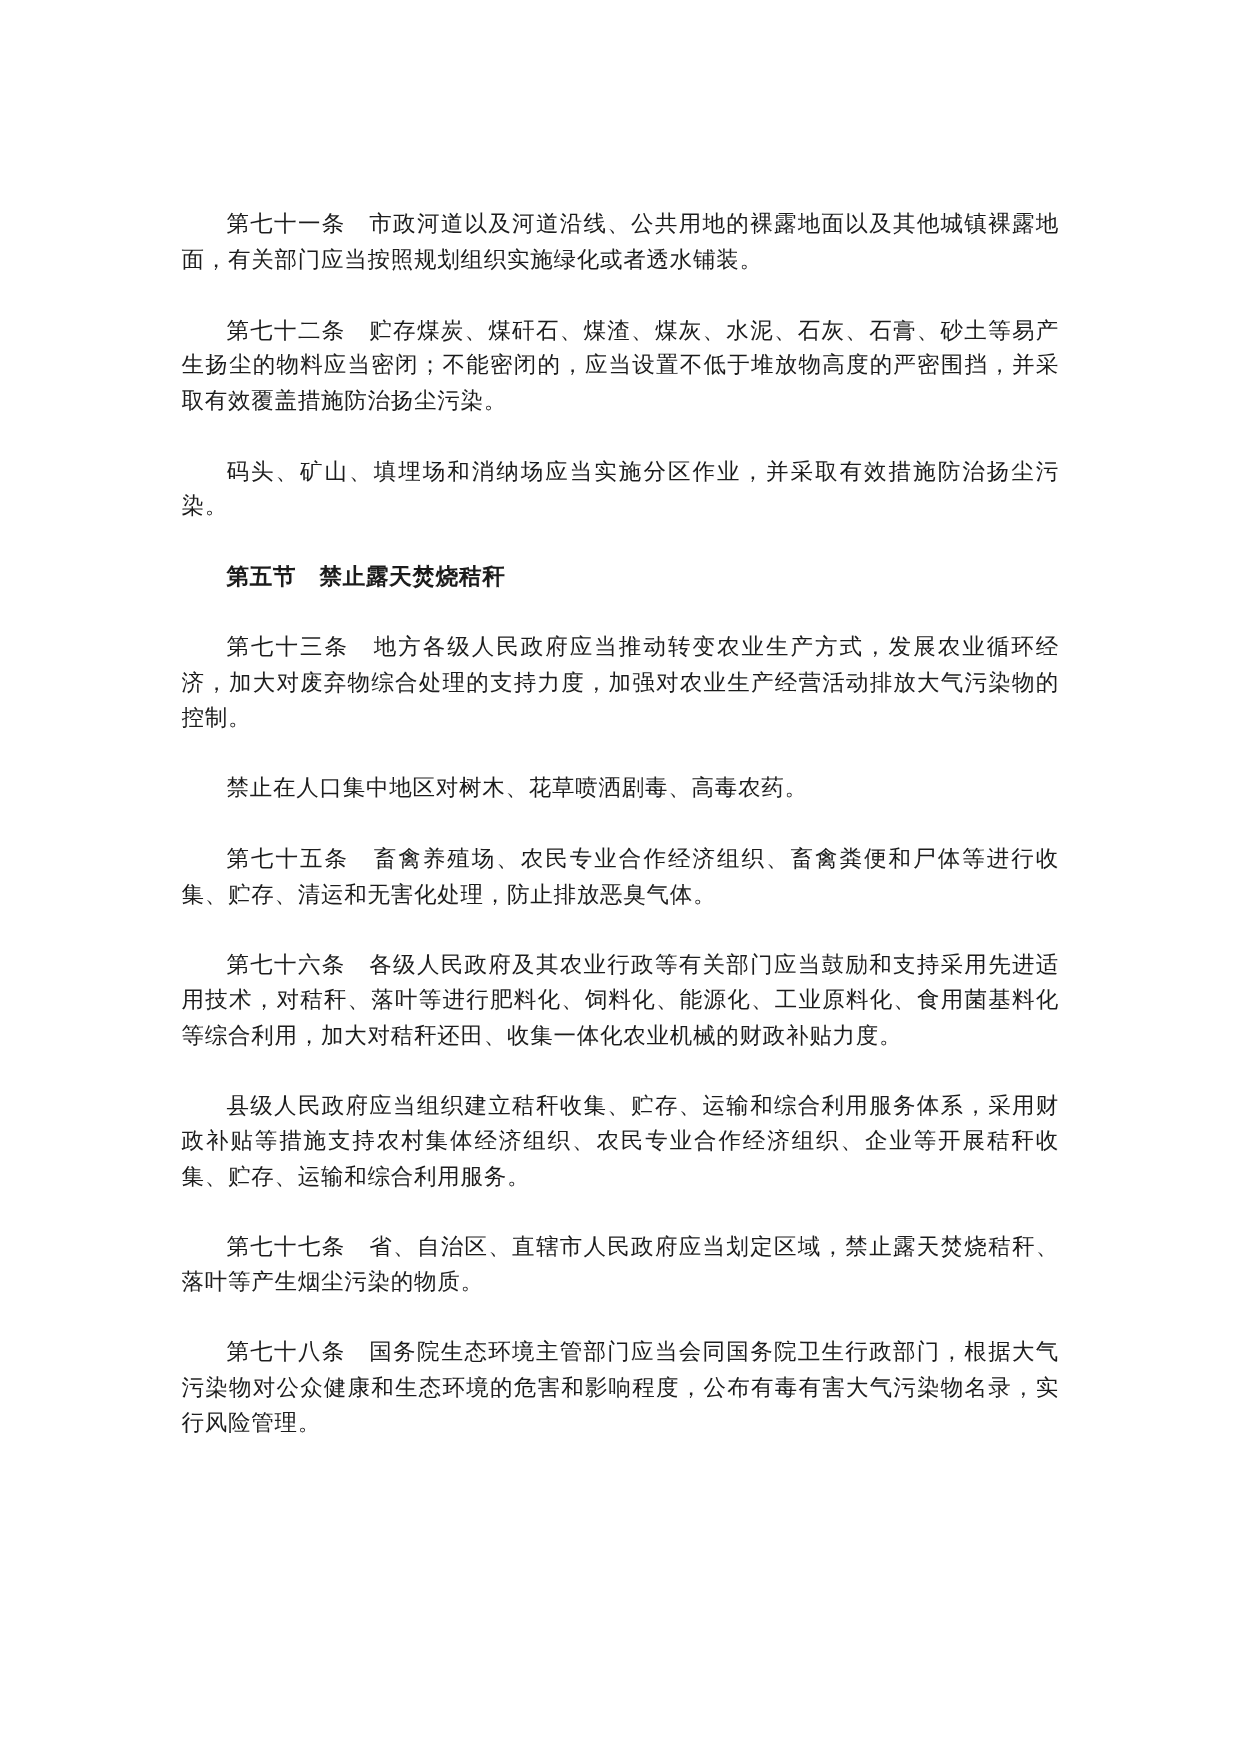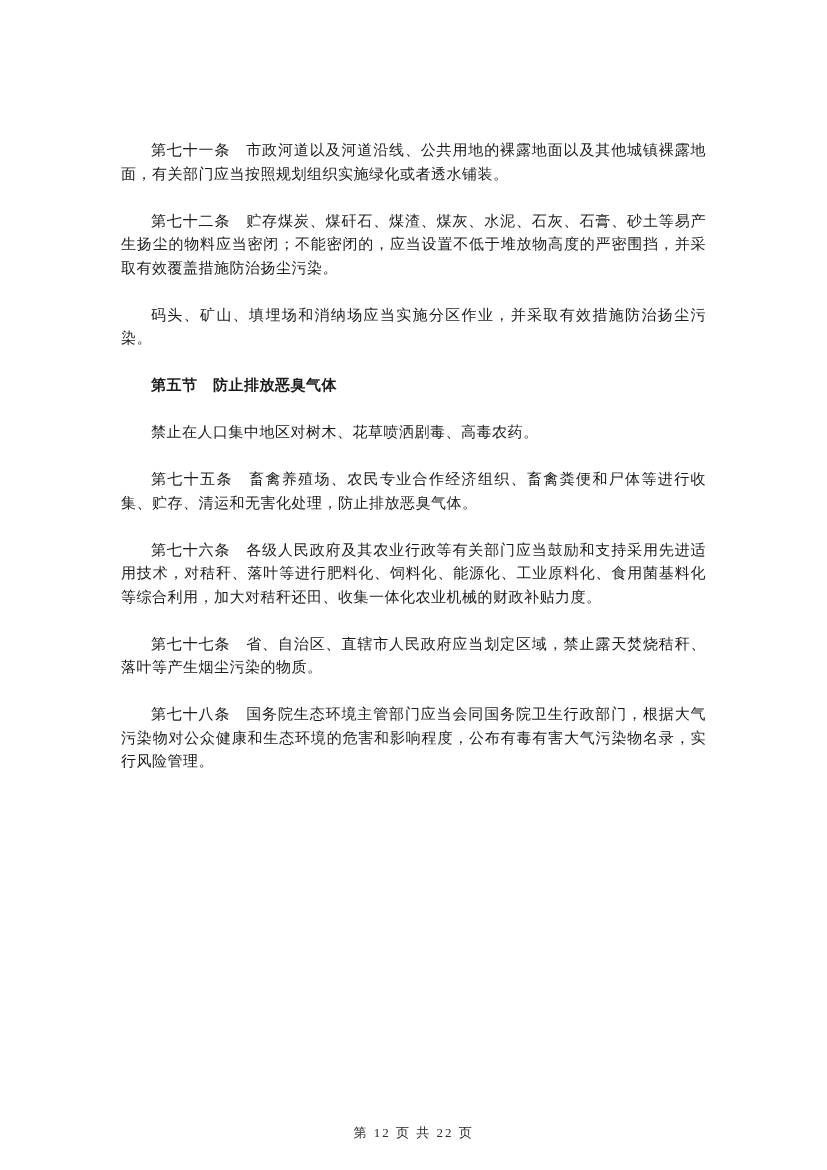--- a/index.html
+++ b/index.html
@@ -48,21 +48,22 @@
   }
 </style>
 </head>
 <body>
 
 <div class="page">
   <div class="content">
       <p class="para">第七十一条　市政河道以及河道沿线、公共用地的裸露地面以及其他城镇裸露地面，有关部门应当按照规划组织实施绿化或者透水铺装。</p>
       <p class="para">第七十二条　贮存煤炭、煤矸石、煤渣、煤灰、水泥、石灰、石膏、砂土等易产生扬尘的物料应当密闭；不能密闭的，应当设置不低于堆放物高度的严密围挡，并采取有效覆盖措施防治扬尘污染。</p>
       <p class="para">码头、矿山、填埋场和消纳场应当实施分区作业，并采取有效措施防治扬尘污染。</p>
-      <p class="para heading">第五节　防止排放恶臭气体</p>
+      <p class="para heading">第五节　禁止露天焚烧秸秆</p>
+      <p class="para">第七十三条　地方各级人民政府应当推动转变农业生产方式，发展农业循环经济，加大对废弃物综合处理的支持力度，加强对农业生产经营活动排放大气污染物的控制。</p>
       <p class="para">禁止在人口集中地区对树木、花草喷洒剧毒、高毒农药。</p>
       <p class="para">第七十五条　畜禽养殖场、农民专业合作经济组织、畜禽粪便和尸体等进行收集、贮存、清运和无害化处理，防止排放恶臭气体。</p>
       <p class="para">第七十六条　各级人民政府及其农业行政等有关部门应当鼓励和支持采用先进适用技术，对秸秆、落叶等进行肥料化、饲料化、能源化、工业原料化、食用菌基料化等综合利用，加大对秸秆还田、收集一体化农业机械的财政补贴力度。</p>
+      <p class="para">县级人民政府应当组织建立秸秆收集、贮存、运输和综合利用服务体系，采用财政补贴等措施支持农村集体经济组织、农民专业合作经济组织、企业等开展秸秆收集、贮存、运输和综合利用服务。</p>
       <p class="para">第七十七条　省、自治区、直辖市人民政府应当划定区域，禁止露天焚烧秸秆、落叶等产生烟尘污染的物质。</p>
       <p class="para">第七十八条　国务院生态环境主管部门应当会同国务院卫生行政部门，根据大气污染物对公众健康和生态环境的危害和影响程度，公布有毒有害大气污染物名录，实行风险管理。</p>
     </div>
-  <div class="footer">第 12 页 共 22 页</div>
 </div>
 
 </body></html>

